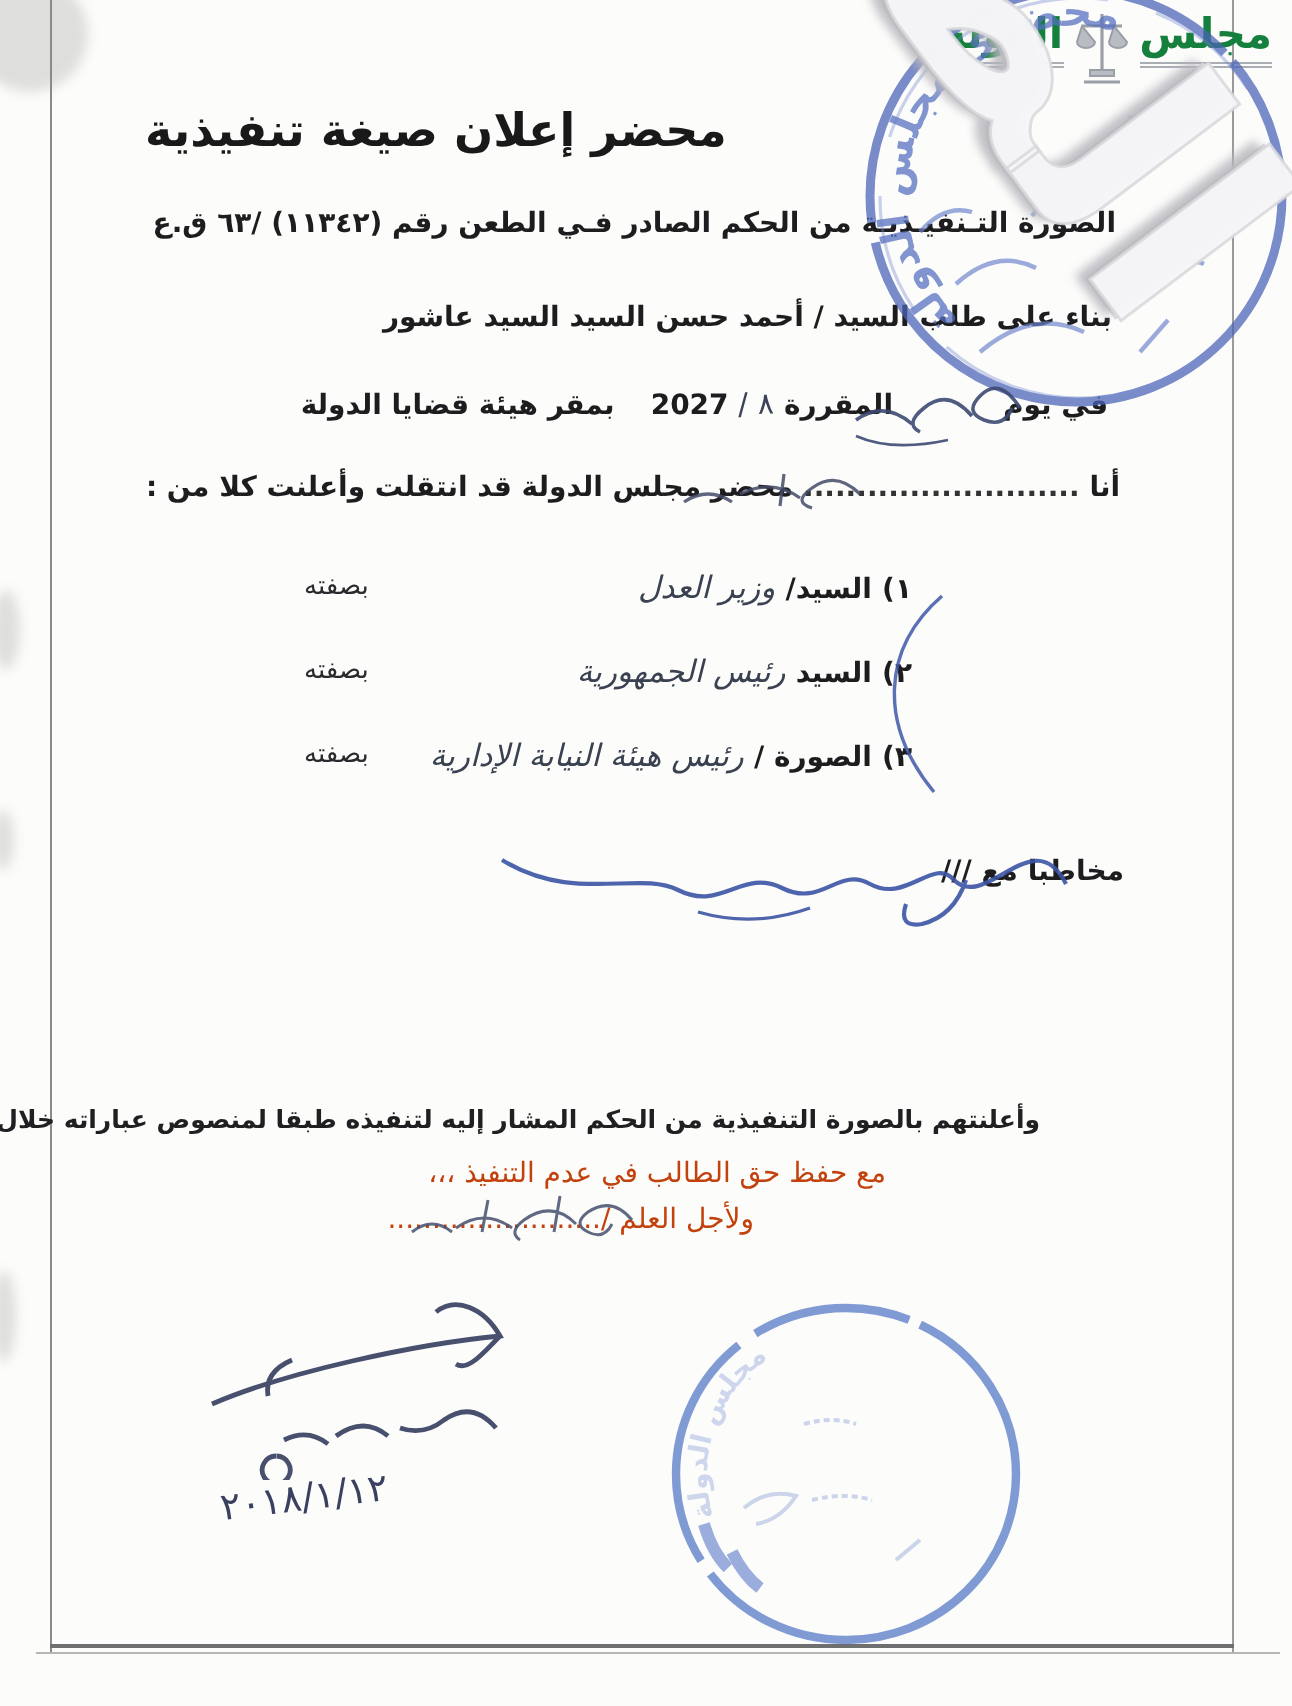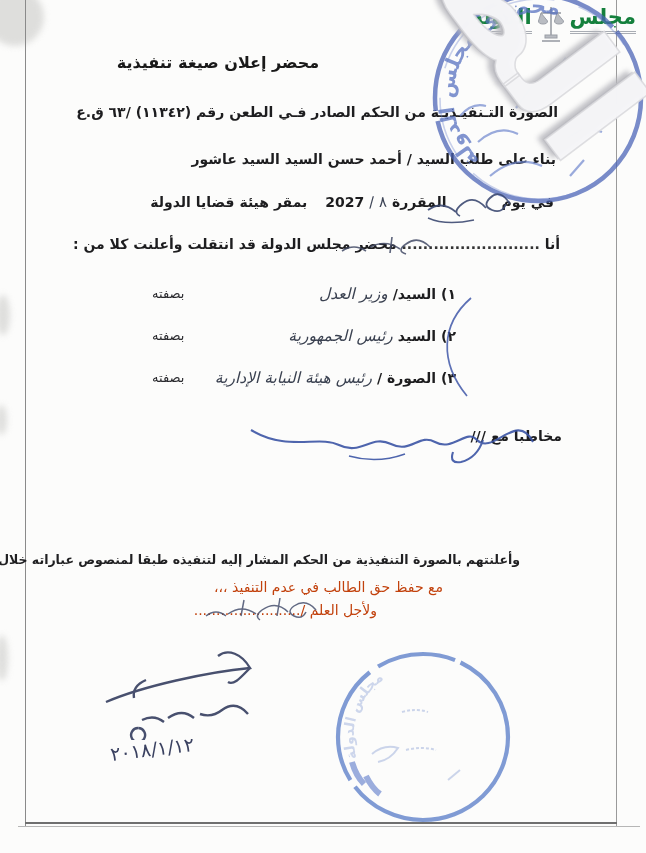--- a/index.html
+++ b/index.html
@@ -22,21 +22,21 @@
   .smudge{background:#d7d7d5;border-radius:50%;filter:blur(3px);opacity:.8;}
   .watermark{
     top:95px;right:-22px;transform:rotate(53deg);transform-origin:top right;
     font-size:148px;font-weight:bold;line-height:1;z-index:6;pointer-events:none;
     color:rgba(246,246,248,.96);
     text-shadow:-6px 5px 5px rgba(182,182,188,.85), -2px 2px 0 rgba(215,215,219,.9);
     -webkit-text-stroke:1.5px rgba(216,216,220,.85);
   }
   .letterhead{top:5px;right:10px;display:flex;align-items:flex-start;gap:6px;direction:rtl;z-index:1;}
   .lh-word{font-size:21px;font-weight:bold;color:#15803d;border-bottom:3px double #a9adb4;padding-bottom:2px;}
-  .title{top:53px;left:68px;width:300px;text-align:center;font-size:16px;font-weight:800;color:#191919;z-index:1;}
+  .title{top:53px;left:68px;width:300px;text-align:center;font-size:23px;font-weight:800;color:#191919;z-index:1;}
   .hw-date-txt{font-size:19px;color:#3a4160;transform:rotate(-7deg);display:inline-block;letter-spacing:2px;}
   svg{display:block;}
 </style>
 </head>
 <body>
 
 <div class="page">
 
   <div class="abs smudge" style="left:-14px;top:-12px;width:58px;height:58px;"></div>
   <div class="abs smudge" style="left:-4px;top:295px;width:14px;height:40px;"></div>

